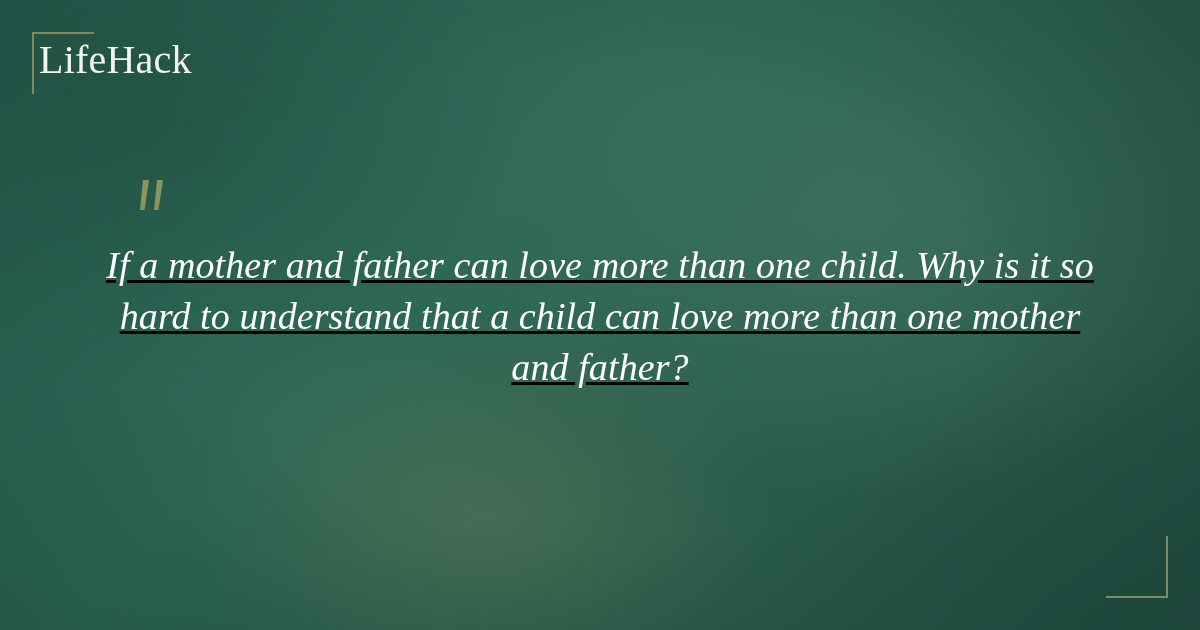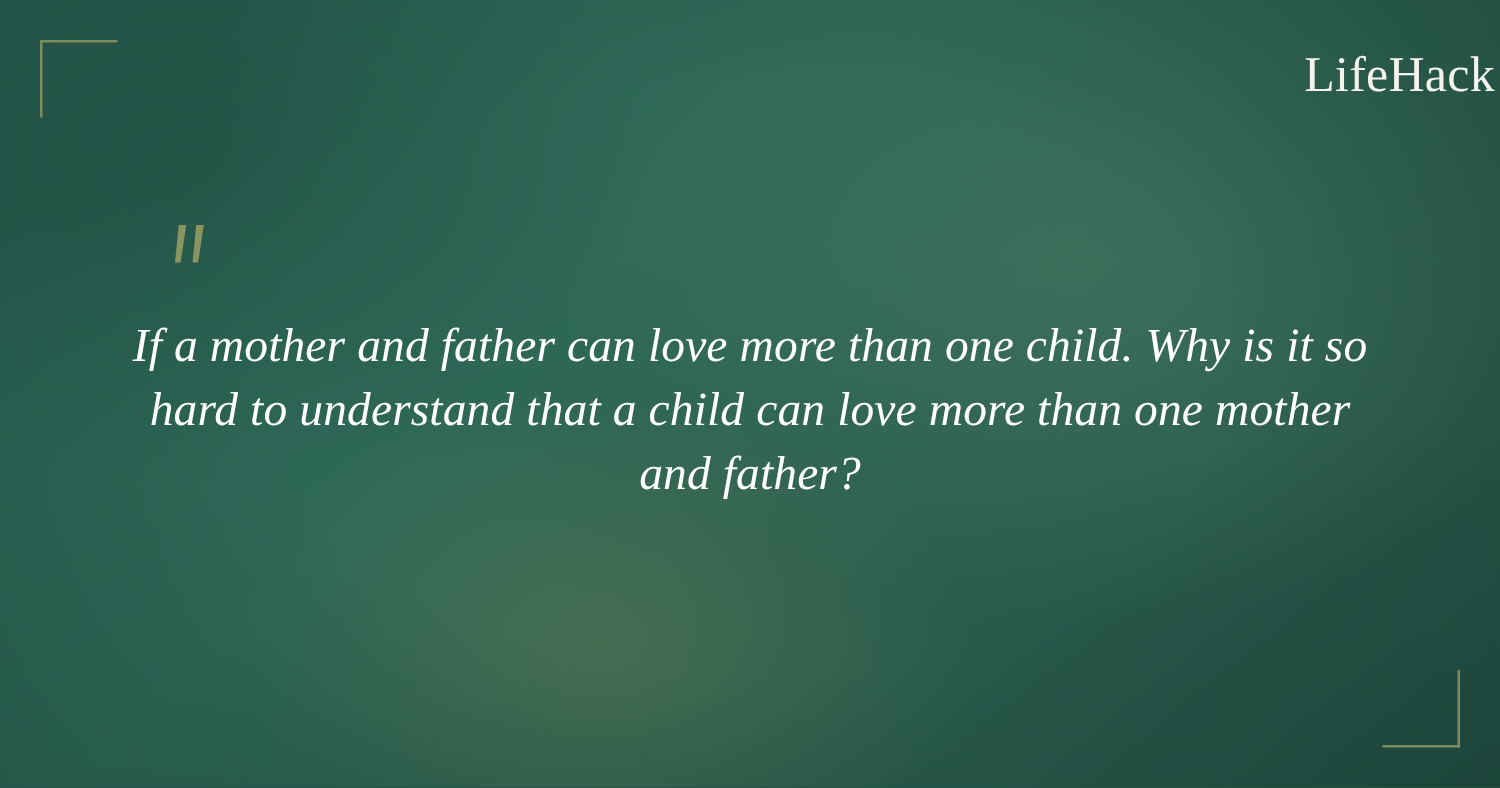--- a/index.html
+++ b/index.html
@@ -50,22 +50,23 @@
     bottom: 32px;
     border-bottom: 2px solid #7e8b5c;
     border-right: 2px solid #7e8b5c;
   }
 
   
   #brand {
     position: absolute;
     top: 38px;
     left: 0;
-    right: 4px;
-    text-align: right;
+    right: 16px;
+    text-align: left;
+    padding-left: 39px;
   }
   #brand-text {
     display: inline-block;
     color: #f4f3ee;
     font-size: 40px;
     line-height: 44px;
     letter-spacing: 0.2px;
     font-weight: 400;
     font-family: "Liberation Serif", "DejaVu Serif", serif;
   }
@@ -77,21 +78,22 @@
     top: 176px;
     width: 44px;
     height: 44px;
   }
 
   
   #quote-block {
     position: absolute;
     left: 100px;
     right: 100px;
-    top: 252px;
+    top: 240px;
+    text-decoration: underline;
   }
   #quote-text {
     margin: 0;
     color: #ffffff;
     font-style: italic;
     font-size: 38px;
     line-height: 51px;
     text-align: center;
     font-family: "Liberation Serif", "DejaVu Serif", serif;
     letter-spacing: 0.1px;

